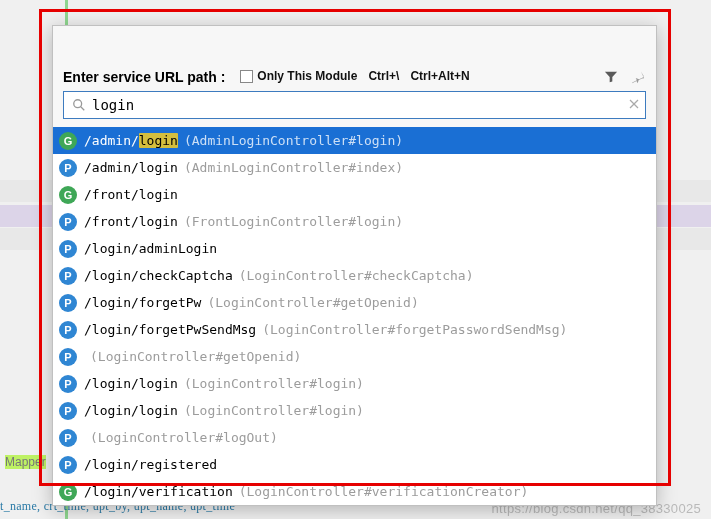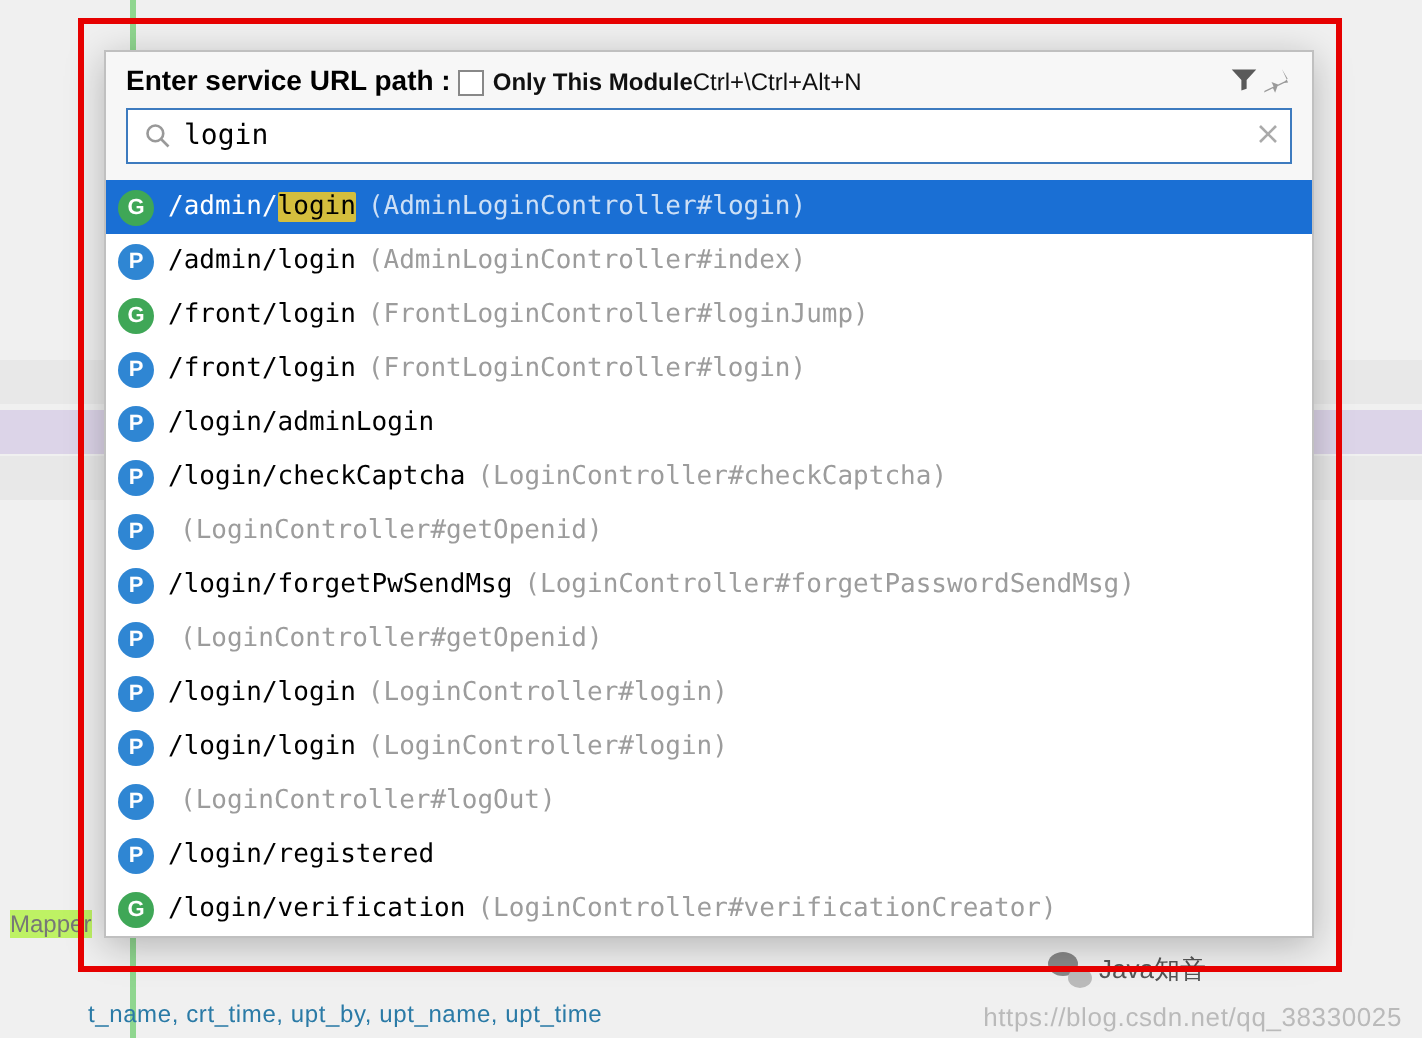--- a/index.html
+++ b/index.html
@@ -37,26 +37,25 @@
     bottom: 50px;
     background: #bef264;
     color: #777;
     font-size: 12px;
   }
   .bottom-fields {
     position: absolute;
     left: 0;
     bottom: 5px;
     color: #2a7aa6;
-    font-family: Liberation Sans, sans-serif;
+    font-family: Liberation Serif, serif;
     font-size: 12px;
     letter-spacing: 0.3px;
     white-space: nowrap;
     overflow: hidden;
-    padding-left: 44px;
   }
   .watermark {
     position: absolute;
     right: 10px;
     bottom: 3px;
     color: rgba(120,120,120,0.45);
     font-size: 13px;
     font-family: Arial, sans-serif;
     letter-spacing: 0.3px;
   }
@@ -108,23 +107,24 @@
     left: 52px;
     top: 25px;
     width: 605px;
     background: #f7f7f7;
     border: 1px solid #c0c0c0;
     box-shadow: 0 4px 18px rgba(0,0,0,0.25);
     box-sizing: border-box;
   }
   .popup-header {
     display: flex;
-    align-items: flex-end;
+    align-items: flex-start;
     padding: 6px 10px 4px 10px;
-    gap: 0;
+    gap: 11px;
+    margin-top: 37px;
   }
   .popup-header .title {
     font-size: 14px;
     font-weight: bold;
     color: #000;
   }
   .popup-header .chk {
     display: inline-flex;
     align-items: center;
     gap: 4px;
@@ -134,21 +134,21 @@
     font-weight: bold;
   }
   .popup-header .chk .box {
     width: 13px;
     height: 13px;
     border: 1px solid #888;
     background: #fff;
     box-sizing: border-box;
   }
   .popup-header .shortcut {
-    font-weight: normal;
+    font-weight: bold;
     color: #111;
     font-size: 12px;
   }
   .popup-header .spacer {
     flex: 1;
   }
   .popup-header .tool-icon {
     width: 16px;
     height: 16px;
     display: inline-flex;
@@ -317,38 +317,38 @@
         <span class="meta">(AdminLoginController#login)</span>
       </div>
       <div class="row">
         <span class="badge P">P</span>
         <span class="path">/admin/login</span>
         <span class="meta">(AdminLoginController#index)</span>
       </div>
       <div class="row">
         <span class="badge G">G</span>
         <span class="path">/front/login</span>
-        <span class="meta">(FrontLoginController#loginJump)</span>
       </div>
       <div class="row">
         <span class="badge P">P</span>
         <span class="path">/front/login</span>
         <span class="meta">(FrontLoginController#login)</span>
       </div>
       <div class="row">
         <span class="badge P">P</span>
         <span class="path">/login/adminLogin</span>
       </div>
       <div class="row">
         <span class="badge P">P</span>
         <span class="path">/login/checkCaptcha</span>
         <span class="meta">(LoginController#checkCaptcha)</span>
       </div>
       <div class="row">
         <span class="badge P">P</span>
+        <span class="path">/login/forgetPw</span>
         <span class="meta">(LoginController#getOpenid)</span>
       </div>
       <div class="row">
         <span class="badge P">P</span>
         <span class="path">/login/forgetPwSendMsg</span>
         <span class="meta">(LoginController#forgetPasswordSendMsg)</span>
       </div>
       <div class="row">
         <span class="badge P">P</span>
         <span class="meta">(LoginController#getOpenid)</span>

